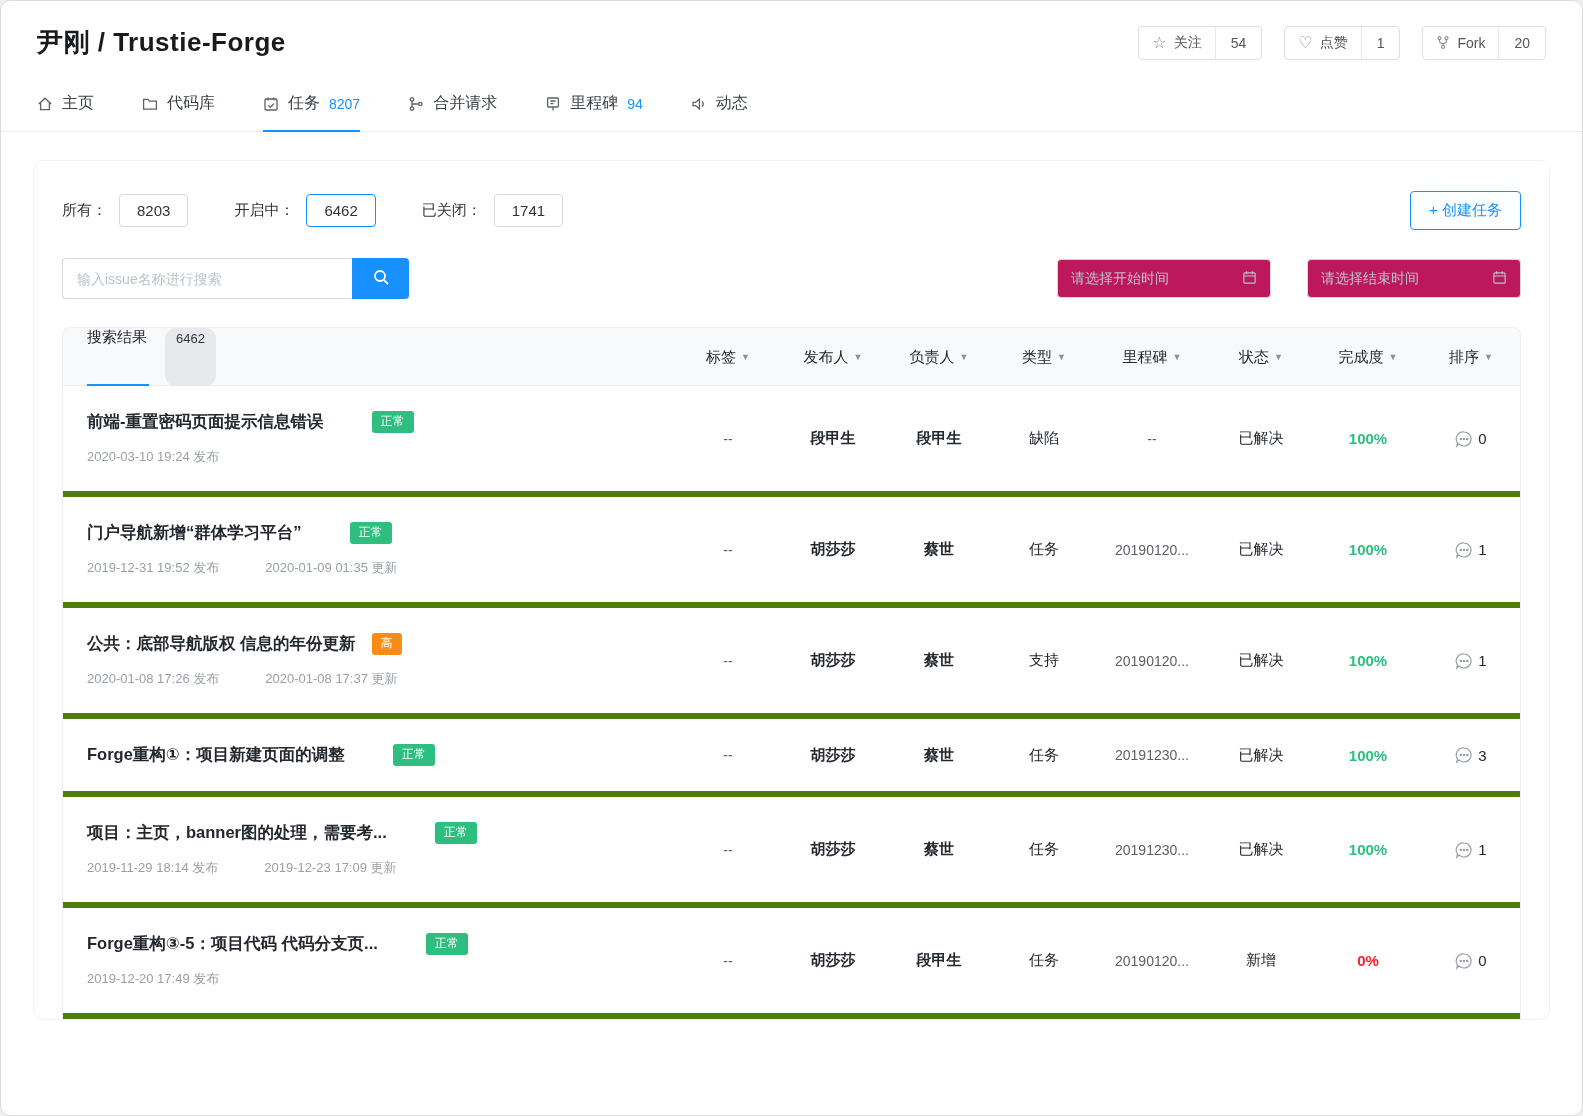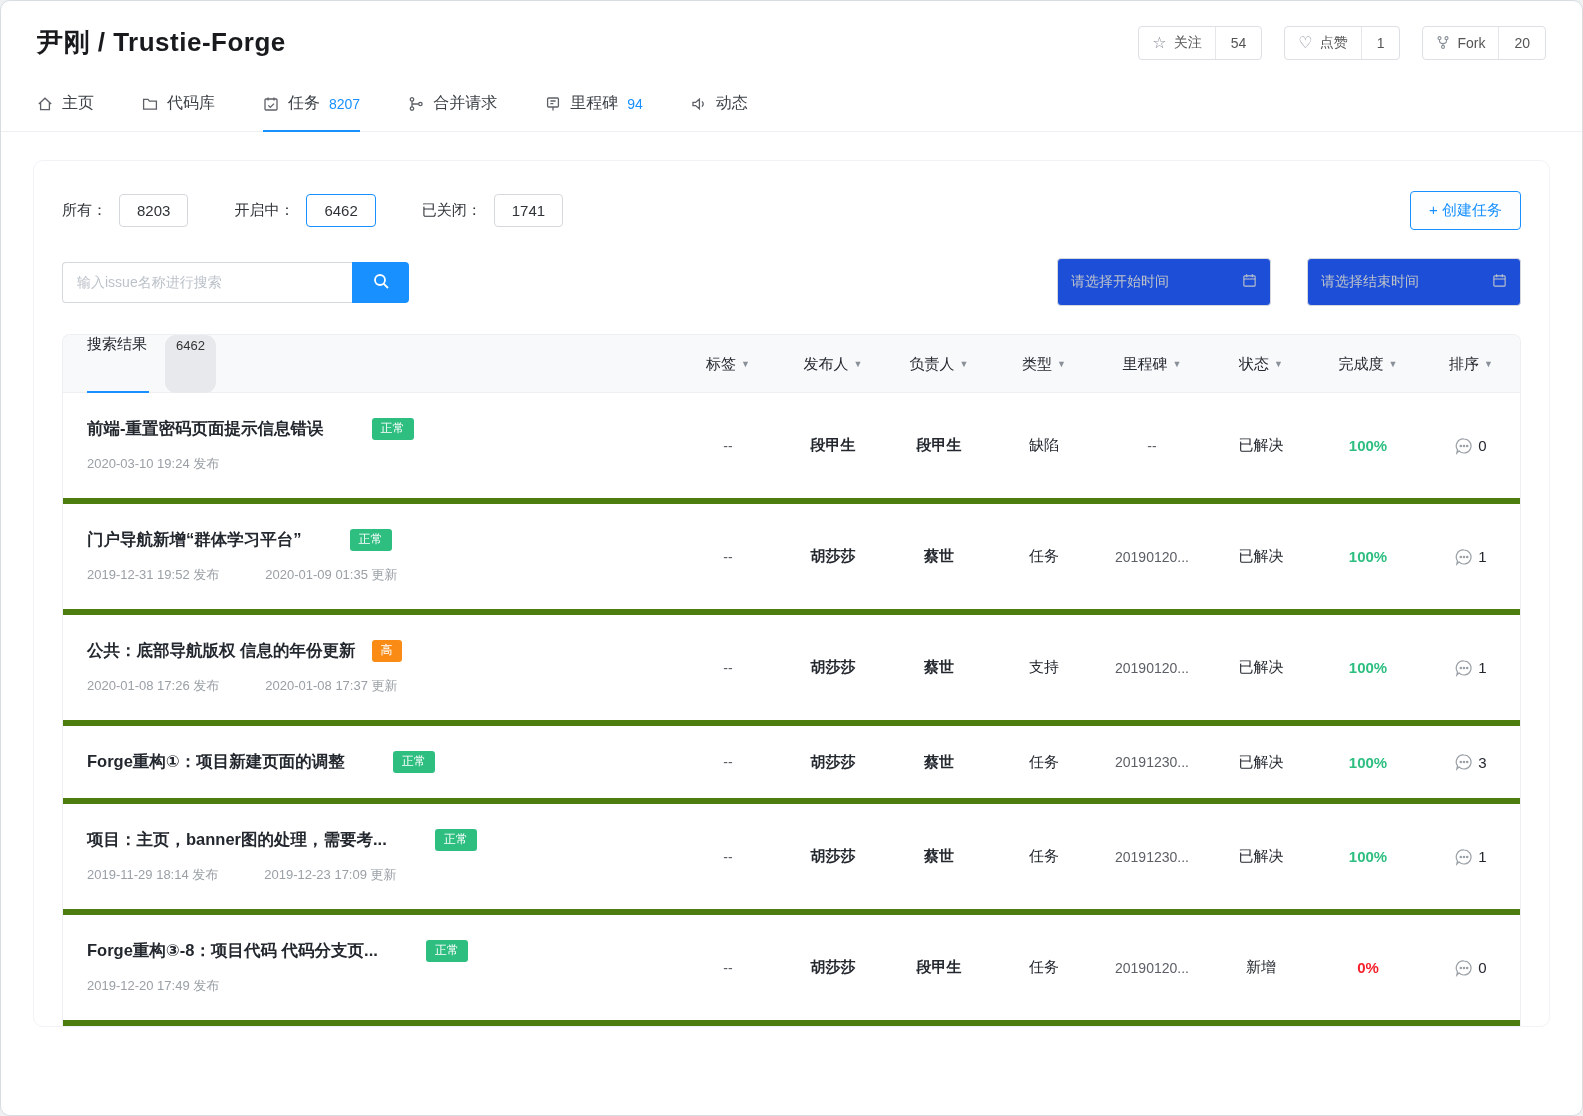--- a/index.html
+++ b/index.html
@@ -58,23 +58,23 @@
     width: 290px; height: 41px; border: 1px solid #d5d8dc; border-right: none;
     border-radius: 4px 0 0 4px; padding: 0 14px; font-size: 14px; color: #333; outline: none; font-family: inherit;
   }
   .search-input::placeholder { color: #bcc2ca; }
   .search-btn {
     width: 57px; height: 41px; background: #1890ff; border: none; border-radius: 0 4px 4px 0;
     display: flex; align-items: center; justify-content: center; cursor: pointer;
   }
   .search-spacer { flex: 1; }
   .date-picker {
-    width: 214px; height: 48px; border: 1px solid #d5d8dc; border-radius: 4px;
+    width: 214px; height: 39px; border: 1px solid #d5d8dc; border-radius: 4px;
     display: flex; align-items: center; justify-content: space-between; padding: 0 13px;
-    color: #bcc2ca; font-size: 14px; margin-left: 36px; cursor: pointer; background: #1d4ed8; gap: 42px;
+    color: #bcc2ca; font-size: 14px; margin-left: 36px; cursor: pointer; background: #be185d; gap: 42px;
   }
 
   
   .issues-table { margin-top: 28px; border: 1px solid #edeff2; border-bottom: none; border-radius: 8px 8px 0 0; overflow: hidden; }
   .grid { display: grid; grid-template-columns: 1fr 104px 106px 106px 104px 112px 106px 108px 98px; align-items: center; }
   .table-head { background: #f8f9fb; height: 58px; border-bottom: 1px solid #edeff2; }
   .results-tab { height: 58px; display: flex; gap: 18px; padding-left: 24px; position: relative; font-size: 15px; color: #23272e; }
   .results-tab::after { content: ""; position: absolute; left: 24px; bottom: 0; width: 62px; height: 2px; background: #1890ff; }
   .results-count { background: #e7e9ec; border-radius: 11px; padding: 3px 11px; font-size: 13px; color: #333; }
   .col-head { text-align: center; font-size: 15px; color: #23272e; cursor: pointer; white-space: nowrap; }
@@ -413,21 +413,21 @@
                 <circle cx="12.2" cy="9" r="0.7" fill="#9aa0a6"></circle>
             </svg>
           </span>
           <span>1</span>
         </div>
       </div>
 
       <div class="grid row">
         <div class="cell-title">
           <div class="title-line">
-            <span class="row-title">Forge重构③-8：项目代码 代码分支页...</span>
+            <span class="row-title">Forge重构③-5：项目代码 代码分支页...</span>
             <span class="badge badge-green">正常</span>
           </div>
           <div class="date-line">
             <span>2019-12-20 17:49 发布</span>
             <span></span>
           </div>
         </div>
         <div class="c-center cell-tag">--</div>
         <div class="c-center cell-person">胡莎莎</div>
         <div class="c-center cell-person">段甲生</div>

